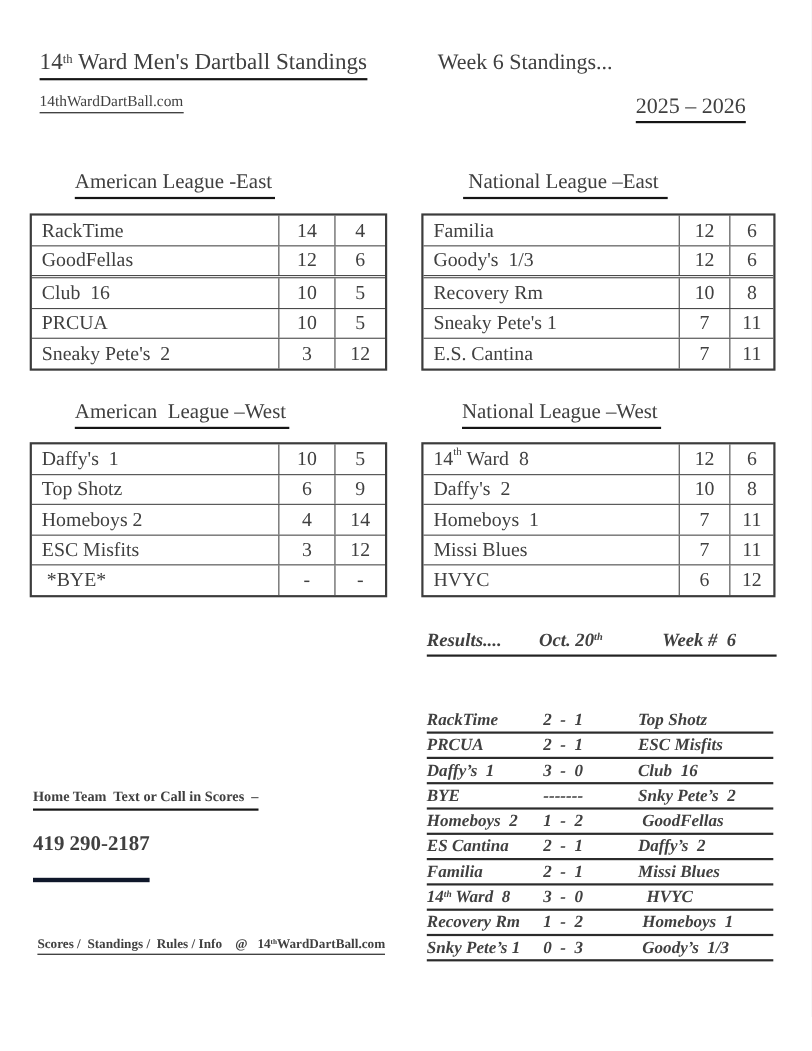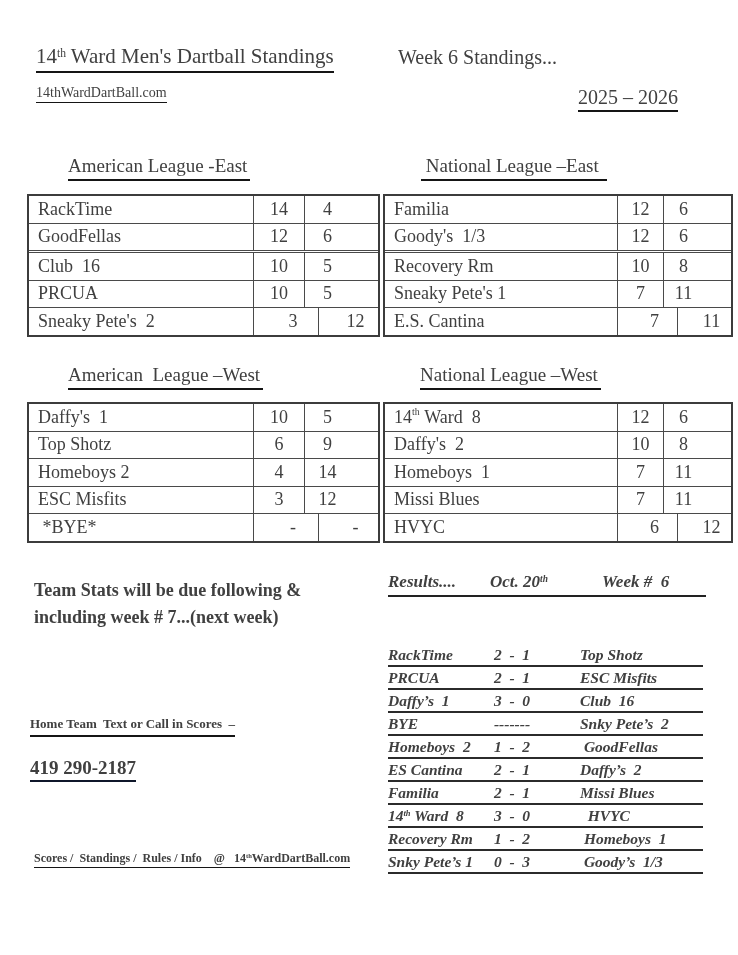--- a/index.html
+++ b/index.html
@@ -14,21 +14,21 @@
   .season{position:absolute;left:578px;top:46px;font-size:20px;
           border-bottom:2px solid #151515;padding-bottom:1px;margin-top:40px;}
   .website{position:absolute;left:36px;top:85px;font-size:14px;
            border-bottom:1.5px solid #151515;padding-bottom:1px;}
 
   .heading{position:absolute;font-size:19px;}
   .heading .hd{display:inline-block;border-bottom:2px solid #151515;padding:0 3px 2px 0;white-space:pre-wrap;margin-left:32px;}
 
   .stable{position:absolute;border:2px solid #3c3c3c;background:#fff;}
   .trow{display:flex;align-items:stretch;height:26.5px;border-bottom:1px solid #4a4a4a;font-size:18px;}
-  .trow:last-child{border-bottom:none;gap:14px;}
+  .trow:last-child{border-bottom:none;}
   .trow.dbl{border-bottom:3px double #4a4a4a;}
   .tname{padding-left:9px;border-right:1px solid #4a4a4a;display:flex;align-items:center;white-space:pre-wrap;}
   .tnum{border-right:1px solid #4a4a4a;display:flex;align-items:center;justify-content:center;}
   .tnum.last{border-right:none;}
   .al .tname{width:215px;} .al .tnum{width:50px;} .al .tnum.last{width:45px;}
   .nl .tname{width:223px;} .nl .tnum{width:45px;} .nl .tnum.last{width:39px;}
 
   .stats{position:absolute;left:34px;top:577px;font-size:18px;font-weight:bold;line-height:27px;}
 
   .rheader{position:absolute;left:388px;top:572px;width:318px;font-size:17px;
@@ -42,21 +42,21 @@
            font-size:15.5px;font-style:italic;font-weight:bold;}
   .rrow{display:flex;align-items:flex-end;height:23px;box-sizing:border-box;
         border-bottom:2px solid #2b2b2b;padding-bottom:1px;}
   .rhome{flex:0 0 86px;white-space:pre;}
   .rscore{flex:0 0 76px;text-align:center;white-space:pre;}
   .raway{flex:1;padding-left:30px;white-space:pre;}
 
   .homecall{position:absolute;left:30px;top:716px;font-size:13px;font-weight:bold;
             border-bottom:2px solid #151515;padding-bottom:3px;}
   .phone{position:absolute;left:30px;top:757px;font-size:19px;font-weight:bold;
-         border-bottom:2px solid #0f172a;padding-bottom:1px;}
+         border-bottom:4px solid #0f172a;padding-bottom:19px;}
   .footer{position:absolute;left:34px;top:851px;font-size:12px;font-weight:bold;
           border-bottom:1.5px solid #151515;padding-bottom:1px;}
 </style>
 </head>
 <body>
 
 <div class="page">
 
   <div class="title"><span class="pre">14</span><sup>th</sup><span class="pre"> Ward Men's Dartball Standings</span></div>
   <div class="weeklabel pre">Week 6 Standings...</div>
@@ -172,24 +172,20 @@
         <span class="tnum">7</span>
         <span class="tnum last">11</span>
       </div>
     <div class="trow">
         <span class="tname">HVYC</span>
         <span class="tnum">6</span>
         <span class="tnum last">12</span>
       </div>
   </div>
 
-  <div class="stats">
-    <div class="pre">Team Stats will be due following &amp;</div>
-    <div class="pre">including week # 7...(next week)</div>
-  </div>
   <div class="homecall pre">Home Team  Text or Call in Scores  –</div>
   <div class="phone pre">419 290-2187</div>
   <div class="footer"><span class="pre">Scores /  Standings /  Rules / Info</span><span class="pre">    @   </span><span class="pre"><span>14</span><sup>th</sup><span>WardDartBall.com</span></span></div>
 
   <div class="rheader">
     <span class="rh-label pre">Results....</span>
     <span class="rh-date pre"><span>Oct. 20</span><sup>th</sup></span>
     <span class="rh-week pre">Week #  6</span>
   </div>
 

